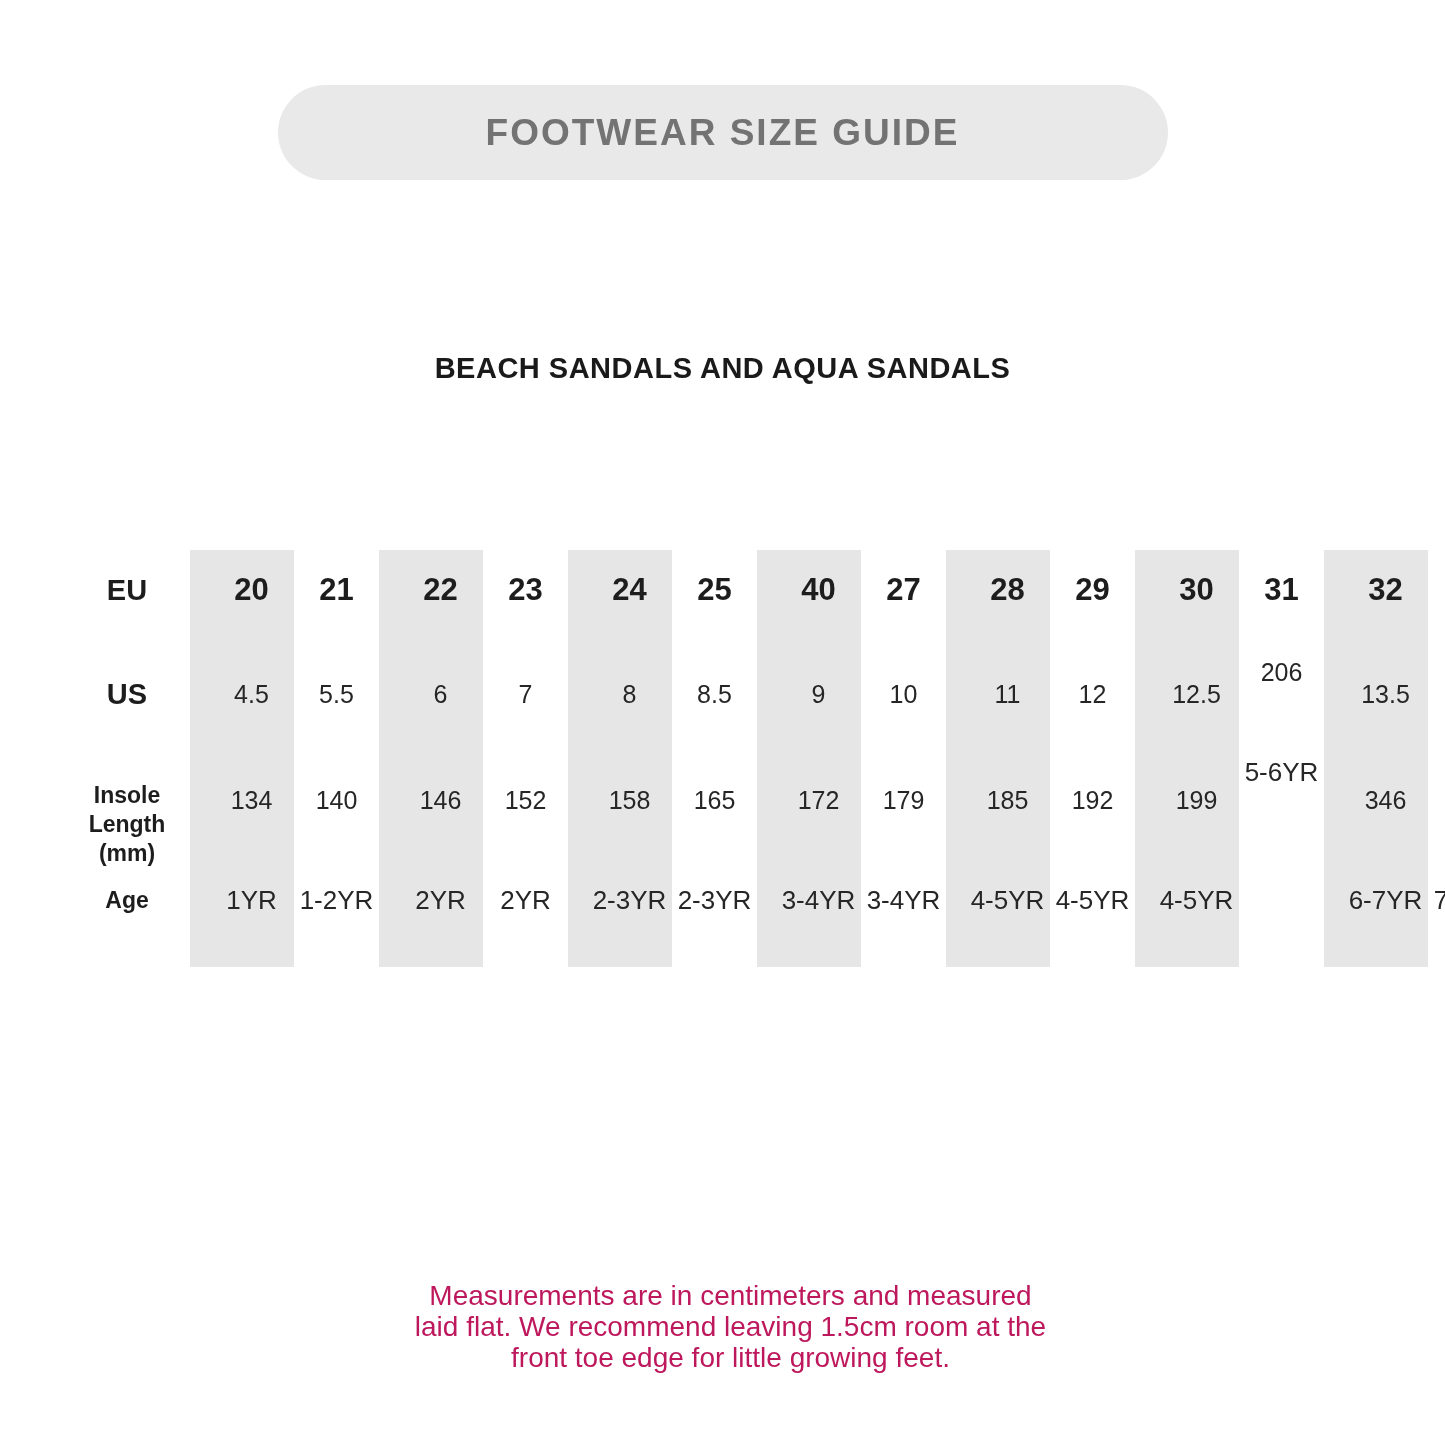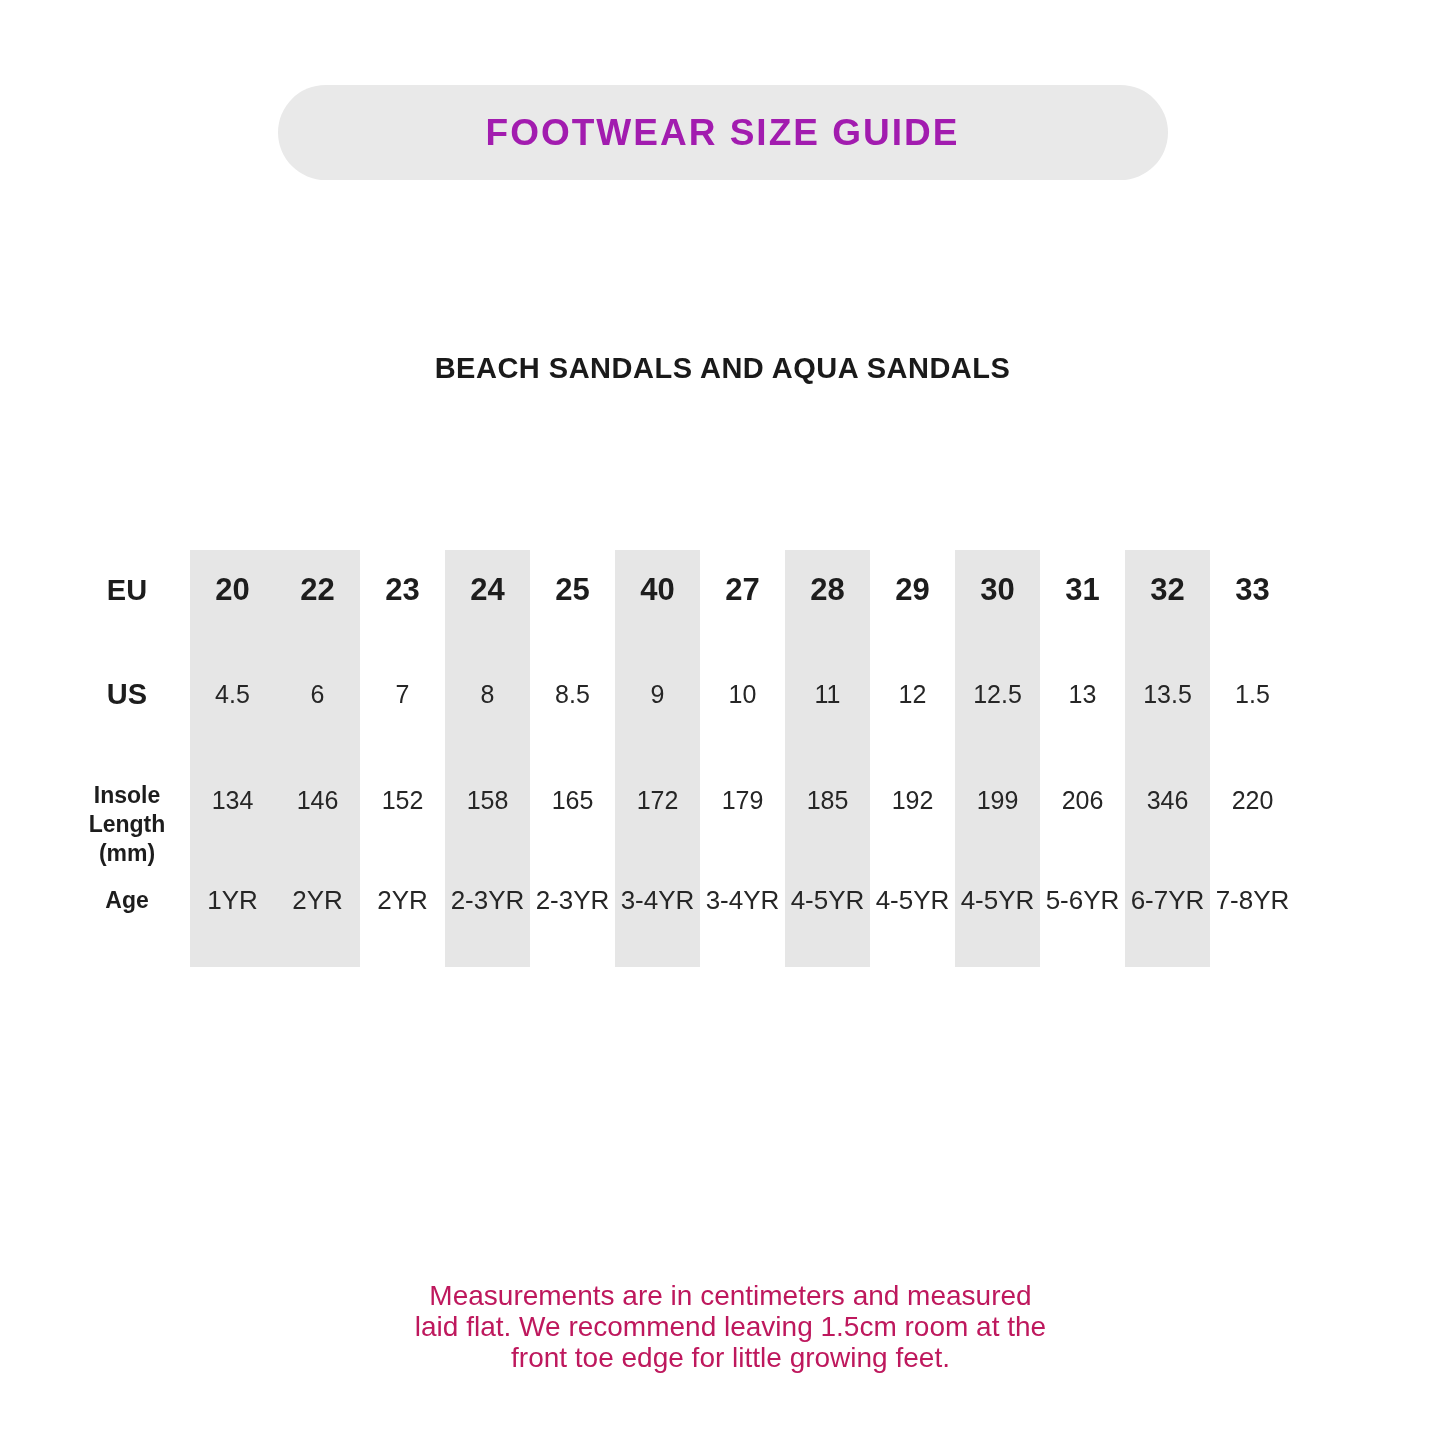--- a/index.html
+++ b/index.html
@@ -22,21 +22,21 @@
     border-radius: 48px;
     background: #e9e9e9;
     display: flex;
     align-items: center;
     justify-content: center;
   }
   .title-text {
     font-size: 37px;
     font-weight: bold;
     letter-spacing: 2px;
-    color: #a21caf;
+    color: #737373;
   }
   .subtitle {
     position: absolute;
     top: 352px;
     left: 0;
     width: 100%;
     margin: 0;
     text-align: center;
     font-size: 29px;
     font-weight: bold;
@@ -44,21 +44,21 @@
     color: #1a1a1a;
   }
   .size-table {
     position: absolute;
     top: 550px;
     left: 77px;
     display: flex;
   }
   .label-col { width: 100px; margin-right: 13px; }
   .col { width: 85px; height: 417px; }
-  .col.striped { background: #e6e6e6; }
+  .col.striped { background: #e6e6e6; padding-left: 19px; }
   .cell {
     display: flex;
     align-items: center;
     justify-content: center;
     text-align: center;
   }
   .r1 { height: 80px; }
   .r2 { height: 128px; }
   .r3 { height: 84px; }
   .r4 { height: 116px; }
@@ -109,20 +109,26 @@
       <div class="cell r4 row-label sm">Age</div>
     </div>
 
     <div class="col striped">
       <div class="cell r1 eu">20</div>
       <div class="cell r2 us">4.5</div>
       <div class="cell r3 insole">134</div>
       <div class="cell r4 age">1YR</div>
     </div>
 
+    <div class="col">
+      <div class="cell r1 eu">21</div>
+      <div class="cell r2 us">5.5</div>
+      <div class="cell r3 insole">140</div>
+      <div class="cell r4 age">1-2YR</div>
+    </div>
 
     <div class="col striped">
       <div class="cell r1 eu">22</div>
       <div class="cell r2 us">6</div>
       <div class="cell r3 insole">146</div>
       <div class="cell r4 age">2YR</div>
     </div>
 
     <div class="col">
       <div class="cell r1 eu">23</div>
@@ -175,21 +181,20 @@
 
     <div class="col striped">
       <div class="cell r1 eu">30</div>
       <div class="cell r2 us">12.5</div>
       <div class="cell r3 insole">199</div>
       <div class="cell r4 age">4-5YR</div>
     </div>
 
     <div class="col">
       <div class="cell r1 eu">31</div>
-      <div class="cell r2 us">13</div>
       <div class="cell r3 insole">206</div>
       <div class="cell r4 age">5-6YR</div>
     </div>
 
     <div class="col striped">
       <div class="cell r1 eu">32</div>
       <div class="cell r2 us">13.5</div>
       <div class="cell r3 insole">346</div>
       <div class="cell r4 age">6-7YR</div>
     </div>

